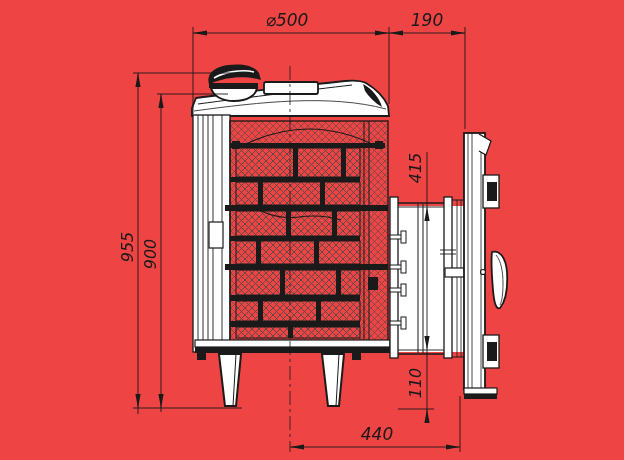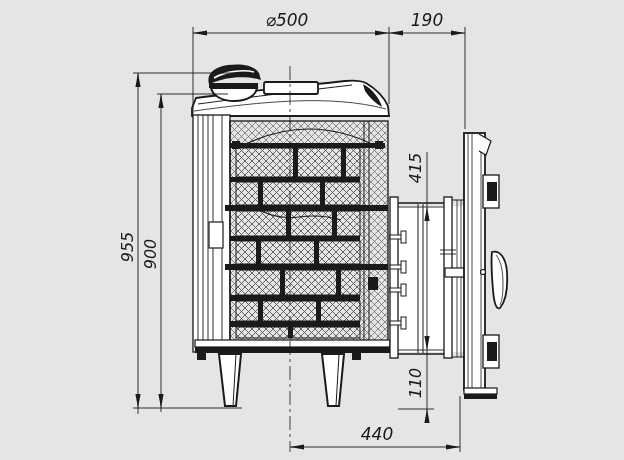--- a/index.html
+++ b/index.html
@@ -1,16 +1,16 @@
 <!DOCTYPE html>
 <html><head>
 <meta charset="utf-8">
 <style>
   html,body{margin:0;padding:0;background:#ffffff;}
-  .canvas{position:relative;width:624px;height:460px;background:#e5e5e5;overflow:hidden;}
+  .canvas{position:relative;width:624px;height:460px;background:#ef4444;overflow:hidden;}
   svg{display:block;}
   .dim-text{font:italic 17px "DejaVu Sans", sans-serif;fill:#1a1a1a;}
   .dim-text-sm{font:italic 16px "DejaVu Sans", sans-serif;fill:#1a1a1a;}
   line,path,polyline{vector-effect:none;}
 </style>
 </head>
 <body>
 
 <div class="canvas">
 <svg width="624" height="460" viewBox="0 0 624 460">

